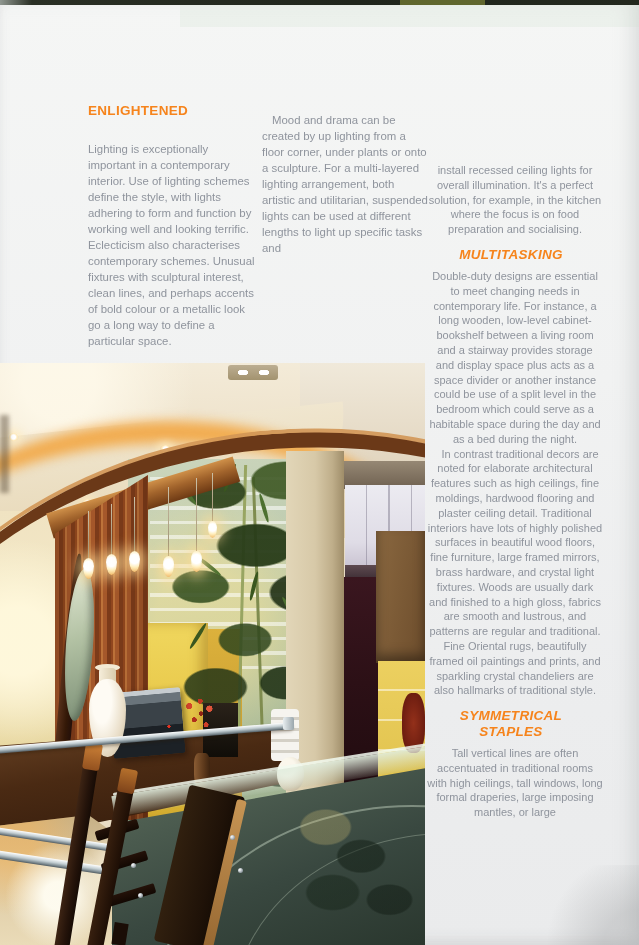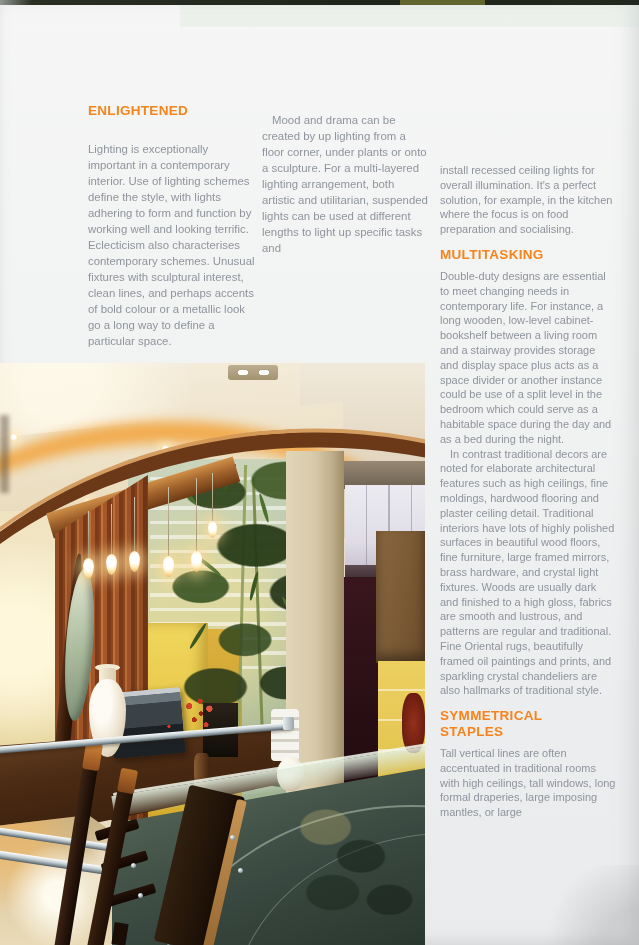--- a/index.html
+++ b/index.html
@@ -18,22 +18,22 @@
   .topstrip-accent{position:absolute;top:0;left:400px;width:85px;height:5px;background:rgba(150,155,60,.55);}
   .tint{position:absolute;top:5px;left:180px;width:459px;height:22px;background:rgba(205,224,203,.22);}
   .curl{position:absolute;right:0;bottom:0;width:110px;height:80px;
     background:radial-gradient(circle at 100% 100%,rgba(140,142,144,.30) 0 26%,rgba(140,142,144,0) 68%);}
   .col{position:absolute;color:#8f949d;font-size:11.4px;line-height:16px;}
   .col p{margin:0;}
   .col p.cont{text-indent:10px;}
   .head{color:#f6841c;font-size:13.5px;font-weight:700;letter-spacing:.3px;margin:0 0 22px 0;line-height:16px;}
   .col1{left:88px;top:103px;width:168px;}
   .col2{left:262px;top:112px;width:168px;}
-  .col3{left:440px;top:163px;width:176px;font-size:11px;line-height:14.8px;}
-  .col3 .head.mid{margin:10px 8px 6px 0;}
+  .col3{left:427px;top:163px;width:176px;font-size:11px;line-height:14.8px;text-align:center;}
+  .col3 .head.mid{margin:10px 8px 6px 0;font-style:italic;}
   .photo{position:absolute;left:0;top:363px;width:425px;height:582px;overflow:hidden;background:#e8dcc4;margin:0;}
   .s{position:absolute;}
   .spot{width:11px;height:8px;border-radius:50%;
     background:radial-gradient(circle,#fff 0 30%,#ffe9b8 55%,rgba(255,220,150,0) 75%);
     box-shadow:0 0 9px 3px rgba(255,235,190,.9);}
   .cable{width:1px;background:linear-gradient(#cabfa6,#9a8c6e);}
   .bulb{width:11px;height:21px;border-radius:50% 50% 50% 50%/38% 38% 62% 62%;
     background:radial-gradient(circle at 50% 38%,#ffffff 0 32%,#ffeebc 58%,#eeb05a 100%);
     box-shadow:0 0 14px 5px rgba(255,220,150,.8);}
   .leaf{width:4px;height:30px;border-radius:50%;}

